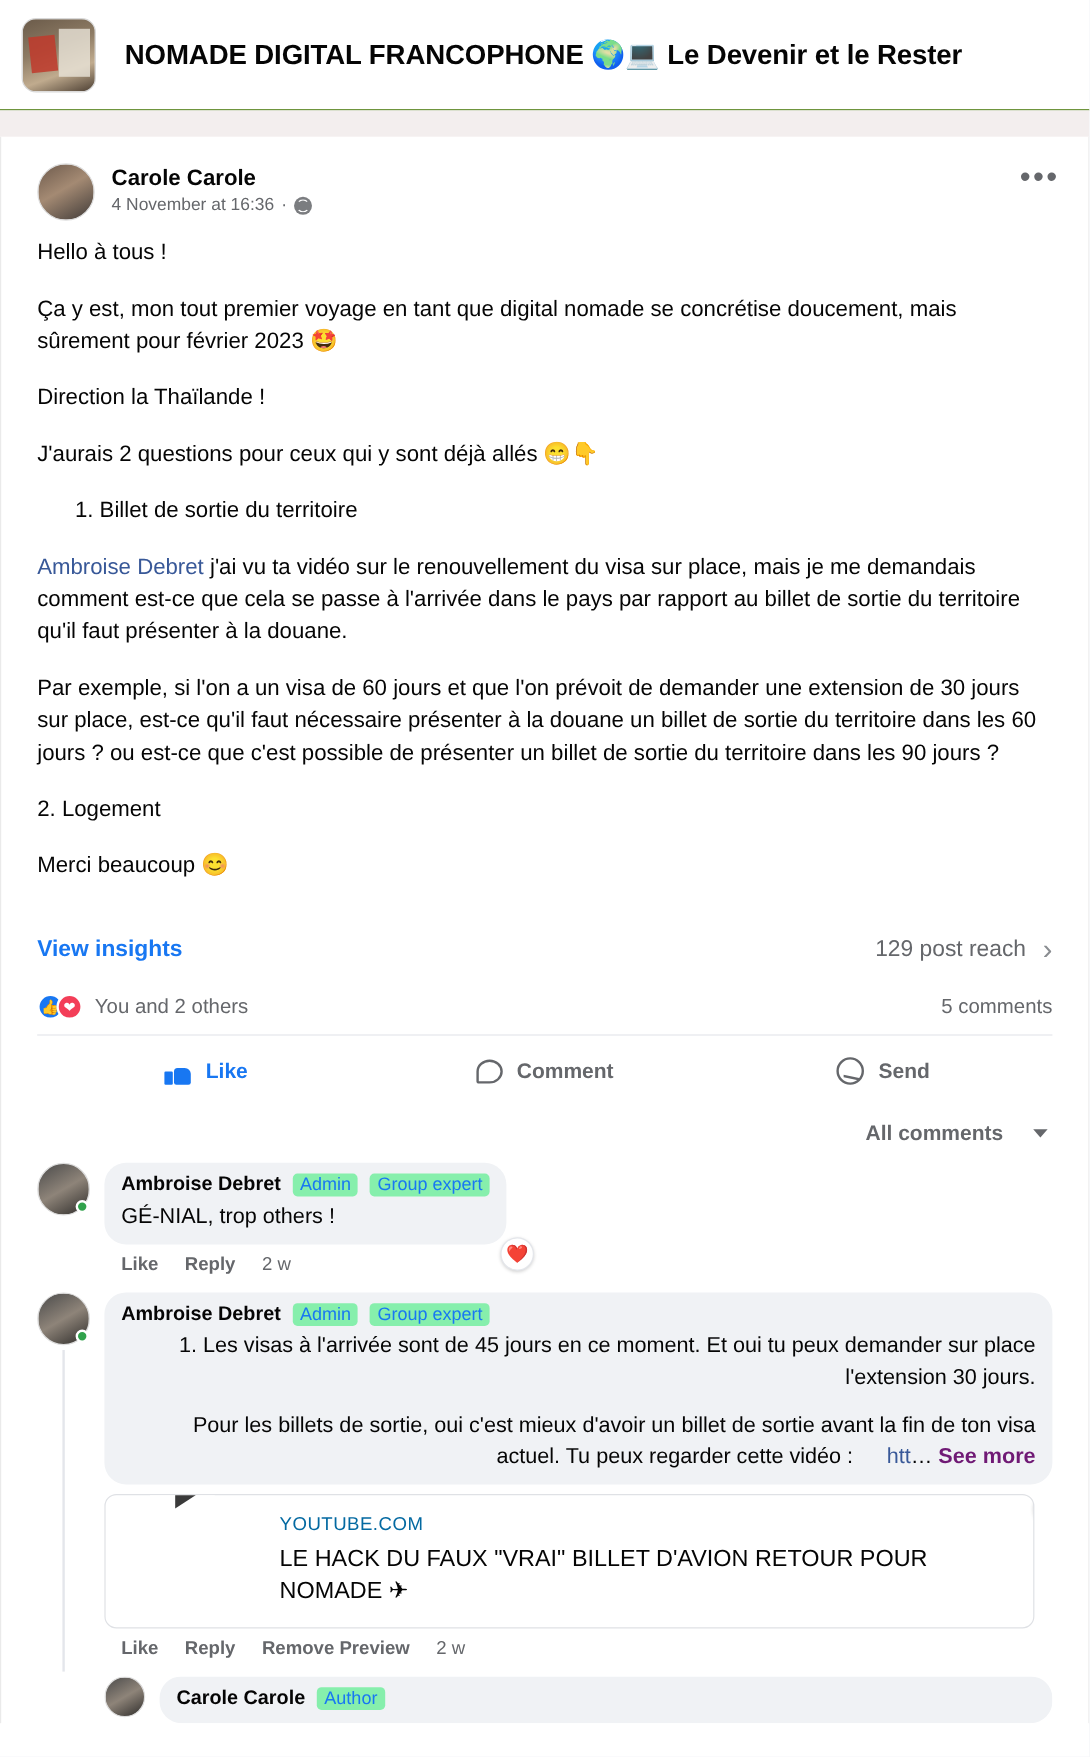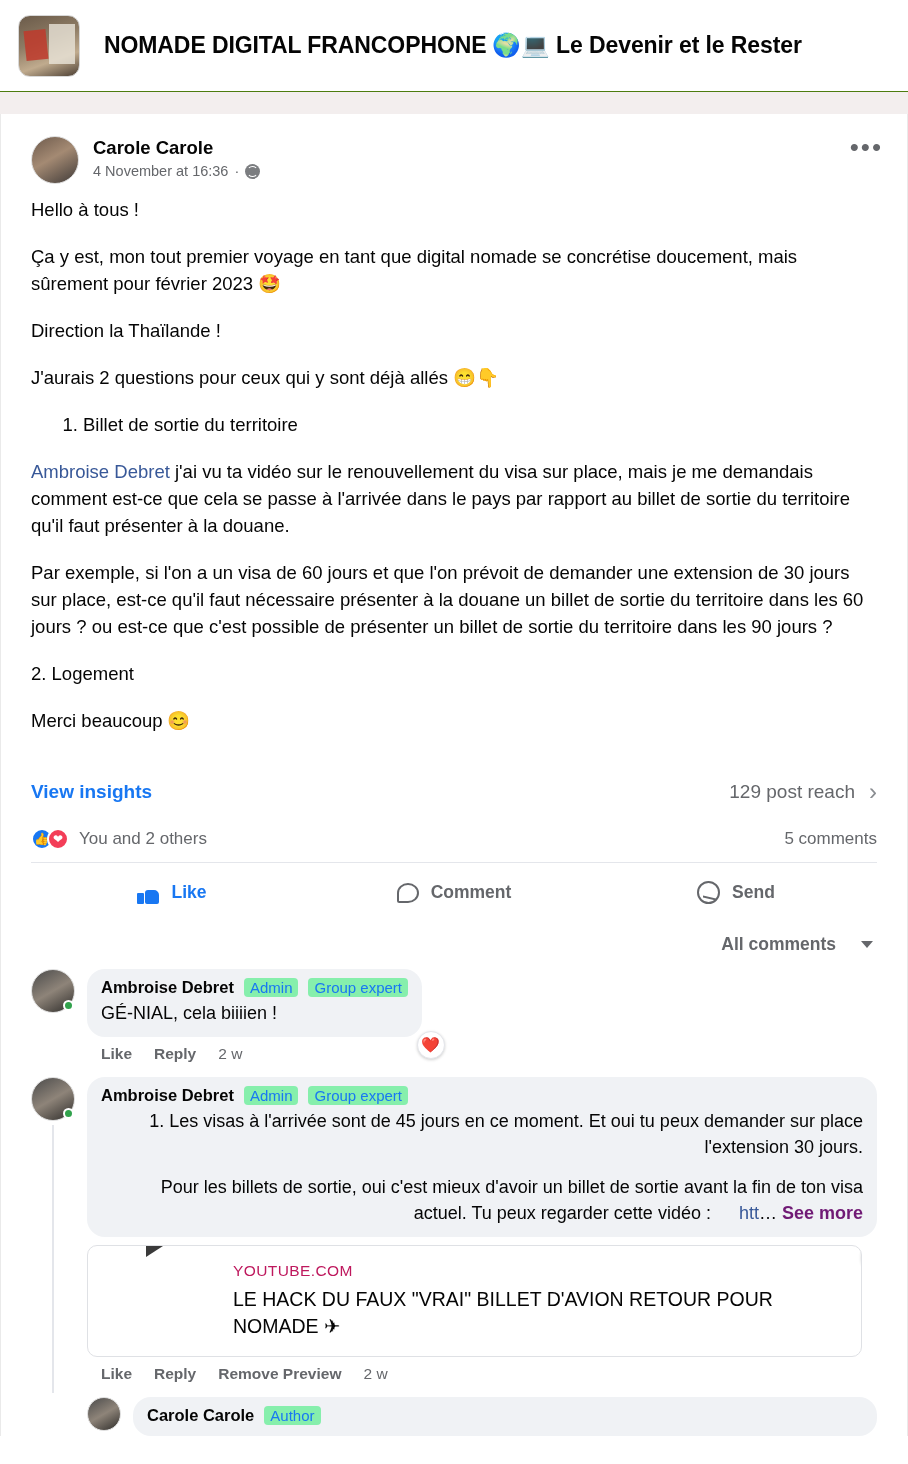--- a/index.html
+++ b/index.html
@@ -427,21 +427,21 @@
     border-top: 11px solid transparent;
     border-bottom: 11px solid transparent;
   }
   .lp-body {
     padding: 16px 18px;
     flex: 1 1 auto;
     min-width: 0;
   }
   .lp-domain {
     font-size: 15.5px;
-    color: #be185d;
+    color: #0369a1;
     letter-spacing: .4px;
     text-transform: uppercase;
   }
   .lp-title {
     margin-top: 6px;
     font-size: 19.5px;
     line-height: 27px;
     color: #050505;
   }
   .info-badge {
@@ -556,21 +556,21 @@
         <div class="c-avatar">
           <span class="online-dot"></span>
         </div>
         <div class="c-main">
           <div class="bubble">
             <div class="c-name-row">
               <span class="c-name">Ambroise Debret</span>
               <span class="badge">Admin</span>
               <span class="badge">Group expert</span>
             </div>
-            <div class="c-text">GÉ-NIAL, cela biiiien !</div>
+            <div class="c-text">GÉ-NIAL, trop others !</div>
           </div>
           <div class="c-actions">
             <span class="act">Like</span>
             <span class="act">Reply</span>
             <span class="time">2 w</span>
           </div>
           <div class="reaction-bubble" style="left:386px; top:62px;">❤️</div>
         </div>
       </div>
 

